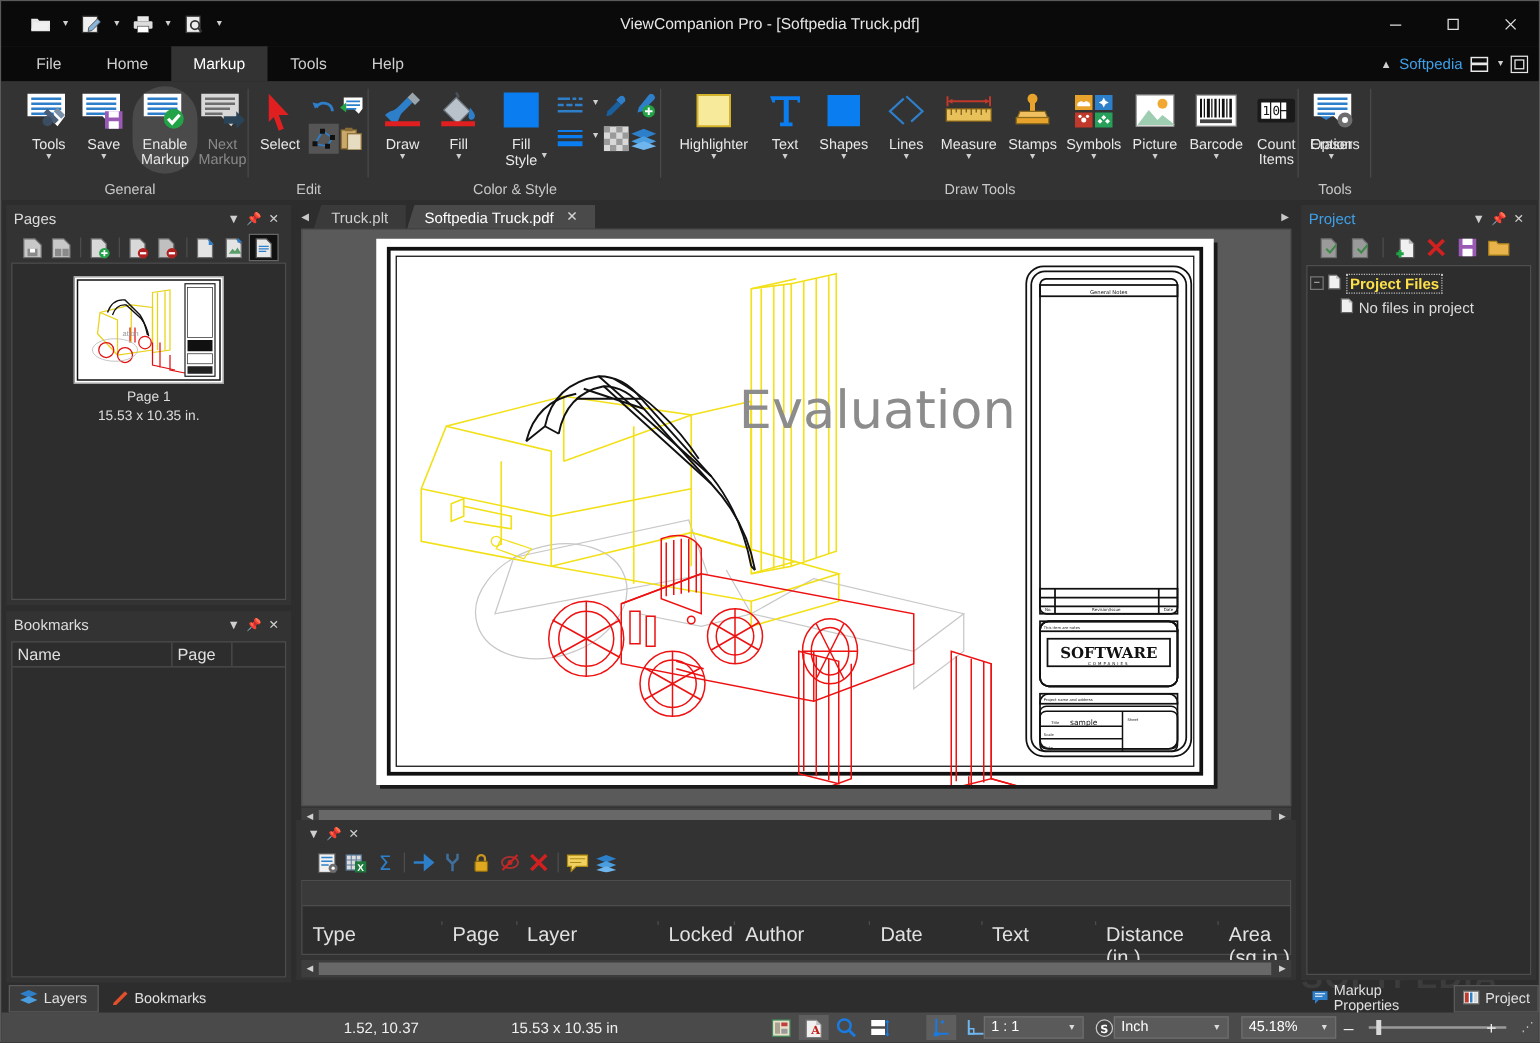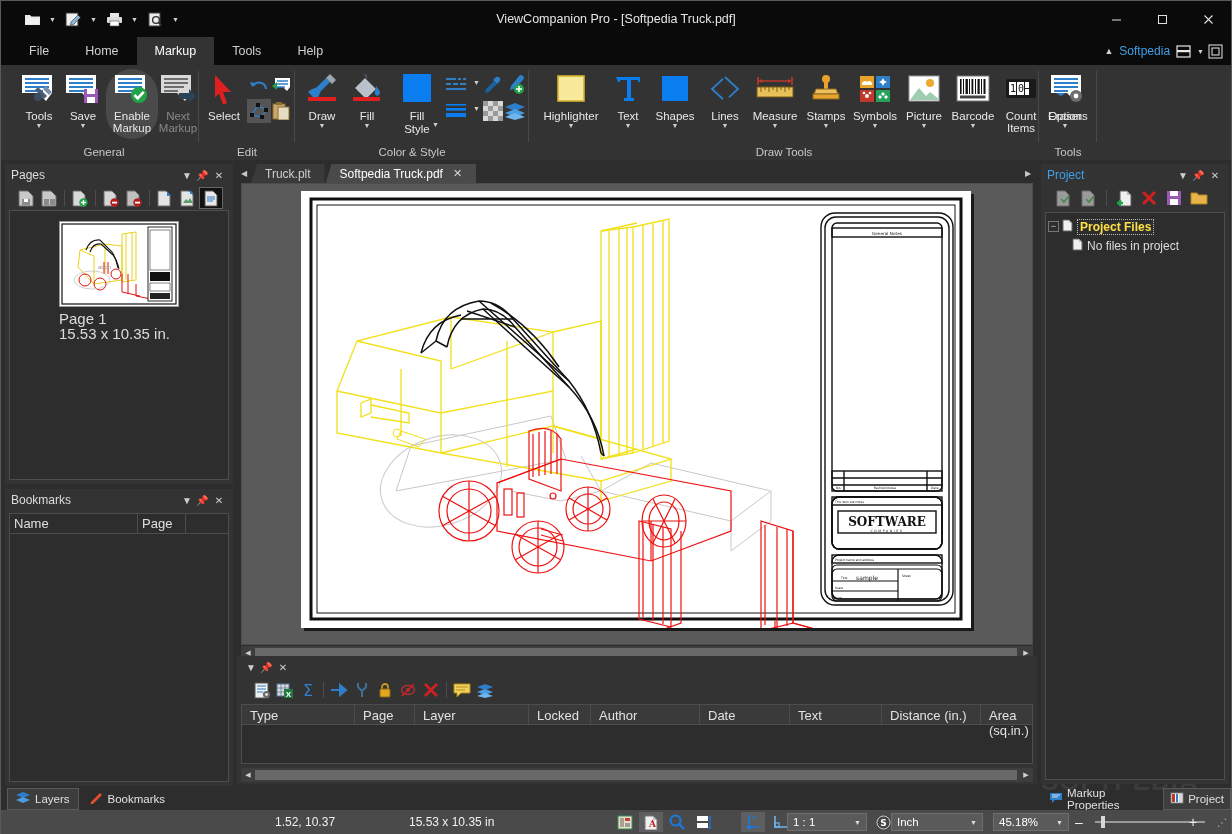--- a/index.html
+++ b/index.html
@@ -66,21 +66,21 @@
   .ptool.sel { background:#111; outline:1px solid #666; }
   .tsep { width:1px; height:16px; background:#4d4d4d; margin:0 3px; }
 
   
   #pages-panel { left:4px; top:163px; width:228px; height:320px; }
   .pages-body { position:absolute; left:4px; top:46px; right:4px; bottom:4px;
                 background:#2d2d2d; border:1px solid #4d4d4d; }
   .thumb-wrap { margin:10px auto 0; width:120px; }
   .thumb { width:120px; height:86px; background:#fff; border:1px solid #9a9a9a;
            position:relative; overflow:hidden; }
-  .thumb-cap { text-align:left; font-size:15px; color:#dcdcdc; line-height:15px; margin-top:4px; }
+  .thumb-cap { text-align:center; font-size:11px; color:#dcdcdc; line-height:15px; margin-top:4px; }
 
   
   #bookmarks-panel { left:4px; top:488px; width:228px; height:297px; }
   .bm-body { position:absolute; left:4px; top:24px; right:4px; bottom:4px;
              background:#2d2d2d; border:1px solid #4d4d4d; }
   .bm-head { display:flex; height:20px; border-bottom:1px solid #4d4d4d; }
   .bm-head div { font-size:13px; color:#e0e0e0; padding:2px 4px; border-right:1px solid #4d4d4d; }
 
   
   .lb-tabs { position:absolute; left:6px; top:787px; height:22px; display:flex; gap:2px; }
@@ -113,21 +113,21 @@
   .sb-btn { width:14px; height:14px; display:flex; align-items:center; justify-content:center;
             font-size:7px; color:#d0d0d0; }
   .sb-track { flex:1; height:14px; position:relative; }
   .sb-thumb { position:absolute; height:10px; top:2px; background:#686868; }
 
   
   #markup-panel { left:236px; top:655px; width:800px; height:128px; background:#333333; }
   .me-body { position:absolute; left:4px; top:48px; right:4px; bottom:20px;
              background:#2d2d2d; border:1px solid #4d4d4d; }
   .me-head { display:flex; height:20px; background:#3a3a3a; border-bottom:1px solid #4d4d4d; }
-  .me-head div { font-size:13px; color:#e2e2e2; padding:3px 0 0 8px; border-right:1px solid #4d4d4d; }
+  .me-head div { font-size:16px; color:#e2e2e2; padding:3px 0 0 8px; border-right:1px solid #4d4d4d;margin-top:32px; }
   .me-sbh { position:absolute; left:4px; bottom:2px; right:4px; height:14px; background:#3d3d3d;
             display:flex; align-items:center; }
 
   
   #project-panel { left:1040px; top:163px; width:188px; height:620px; }
   .pj-body { position:absolute; left:4px; top:48px; right:4px; bottom:4px;
              background:#2d2d2d; border:1px solid #4d4d4d; padding:4px 2px; }
   .tree-row { display:flex; align-items:center; height:19px; font-size:12px; color:#dcdcdc; }
   .tree-exp { width:11px; height:11px; border:1px solid #777; color:#ccc; font-size:9px;
               line-height:9px; text-align:center; margin-right:3px; }
@@ -906,20 +906,21 @@
           <text x="586" y="335" font-size="12" font-weight="bold" text-anchor="middle" font-family="DejaVu Serif, serif">SOFTWARE</text>
           <text x="586" y="341" font-size="3.2" text-anchor="middle" letter-spacing="1.6">COMPANIES</text>
           <text x="534" y="370" font-size="3">Project name and address</text>
           <text x="540" y="388" font-size="3">Title</text>
           <text x="566" y="389" font-size="6" text-anchor="middle" font-family="DejaVu Sans, sans-serif">sample</text>
           <text x="534" y="398" font-size="3">Scale</text>
           <text x="534" y="408" font-size="3">Date</text>
           <text x="601" y="386" font-size="3">Sheet</text>
         </g>
       </svg>
+      <div class="watermark">Evaluation</div>
     </div>
   </div>
 
   <div class="sb-h">
     <div class="sb-btn">◀</div>
     <div class="sb-track">
       <div class="sb-thumb" style="left:0; width:762px"></div>
     </div>
     <div class="sb-btn">▶</div>
   </div>

